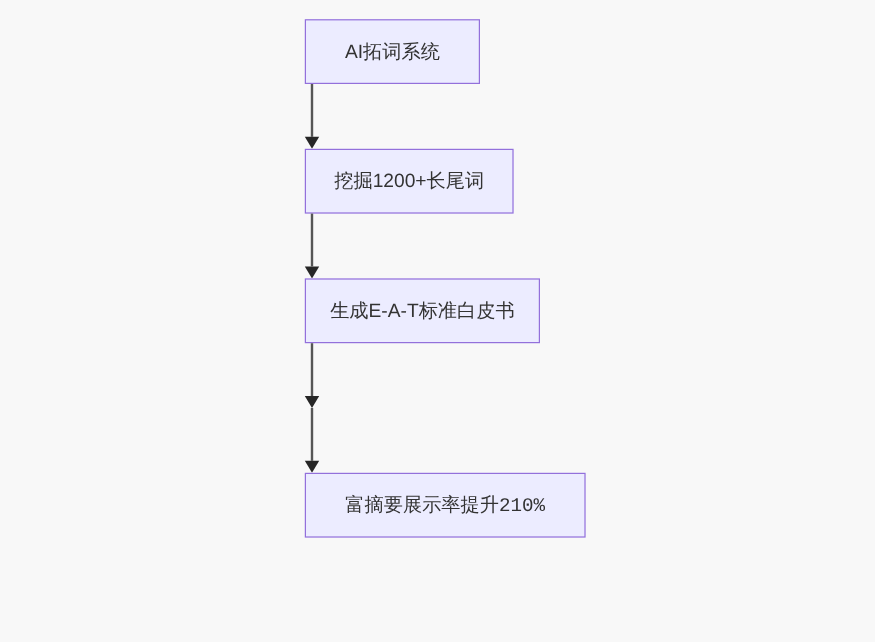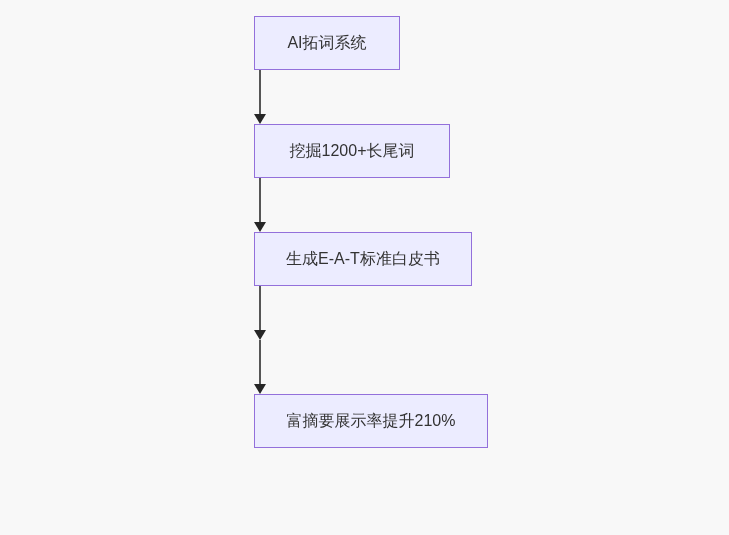--- a/index.html
+++ b/index.html
@@ -28,24 +28,24 @@
     border: 1px solid #9370db;
     display: flex;
     align-items: center;
     justify-content: center;
     color: #333333;
     font-size: 16px;
     white-space: nowrap;
     flex: none;
   }
   .node-1 { width: 146px; }
-  .node-2 { width: 196px; }
-  .node-3 { width: 218px; }
+  .node-2 { width: 174px; }
+  .node-3 { width: 196px; }
   .node-4 { width: 214px; }
-  .node-5 { width: 234px; }
+  .node-5 { width: 234px; font-family: Liberation Mono, monospace; }
   .edge {
     height: 54px;
     display: flex;
     flex-direction: column;
     align-items: center;
     flex: none;
   }
   .edge-line {
     width: 2px;
     height: 44px;

